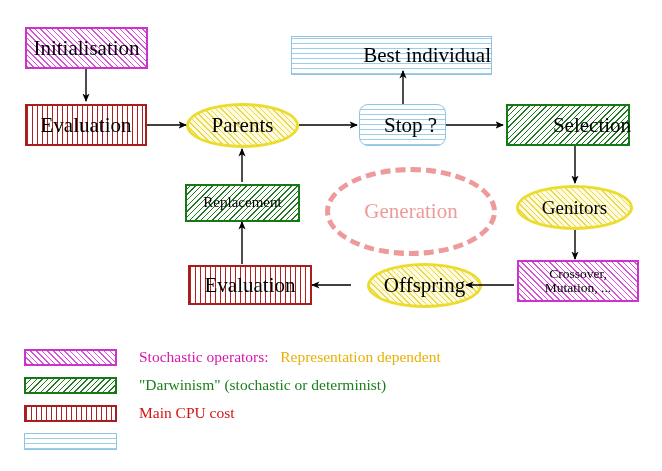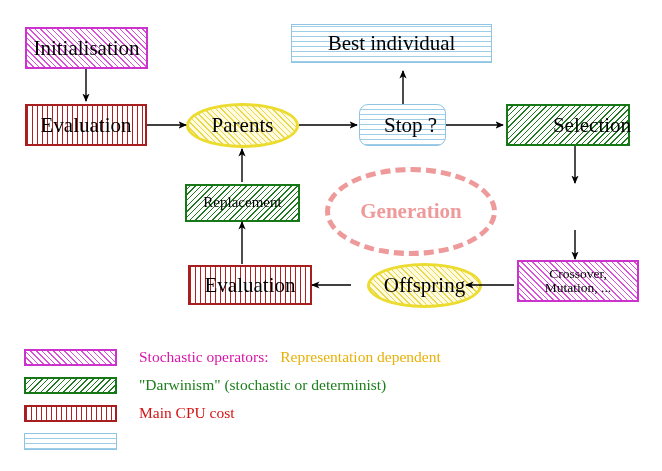--- a/index.html
+++ b/index.html
@@ -152,21 +152,21 @@
       <line x1="242" y1="264" x2="242" y2="222"></line>
 
       <line x1="242" y1="182" x2="242" y2="149"></line>
     </g>
   </svg>
 
   <div class="node hatch-magenta" style="left:25px; top:27px; width:123px; height:42px; font-size:21px;">
     <span class="label">Initialisation</span>
   </div>
 
-  <div class="node hatch-blue" style="left:291px; top:24px; width:201px; height:39px; font-size:21px;">
+  <div class="node hatch-blue" style="left:291px; top:36px; width:201px; height:39px; font-size:21px;justify-content:flex-end;">
     <span class="label">Best individual</span>
   </div>
 
   <div class="node hatch-red" style="left:25px; top:104px; width:122px; height:42px; font-size:21px;">
     <span class="label">Evaluation</span>
   </div>
 
   <div class="node hatch-yellow ellipse" style="left:186px; top:103px; width:113px; height:45px; font-size:21px;">
     <span class="label">Parents</span>
   </div>
@@ -176,24 +176,27 @@
   </div>
 
   <div class="node hatch-green" style="left:506px; top:104px; width:124px; height:42px; font-size:21px;padding-left:48px;">
     <span class="label">Selection</span>
   </div>
 
   <div class="node hatch-green" style="left:185px; top:184px; width:115px; height:38px; font-size:15px;">
     <span class="label">Replacement</span>
   </div>
 
-  <div class="dashed-ellipse" style="left:325px; top:167px; width:172px; height:89px; font-size:21px;font-weight:bold;">
+  <div class="dashed-ellipse" style="left:325px; top:167px; width:172px; height:89px; font-size:21px;">
     <span class="label">Generation</span>
   </div>
 
+  <div class="node hatch-yellow ellipse" style="left:516px; top:185px; width:117px; height:45px; font-size:19px;">
+    <span class="label">Genitors</span>
+  </div>
 
   <div class="node hatch-red" style="left:188px; top:265px; width:124px; height:40px; font-size:21px;">
     <span class="label">Evaluation</span>
   </div>
 
   <div class="node hatch-yellow ellipse" style="left:367px; top:263px; width:115px; height:45px; font-size:21px;">
     <span class="label">Offspring</span>
   </div>
 
   <div class="node hatch-magenta" style="left:517px; top:260px; width:122px; height:42px; font-size:13.5px;">

